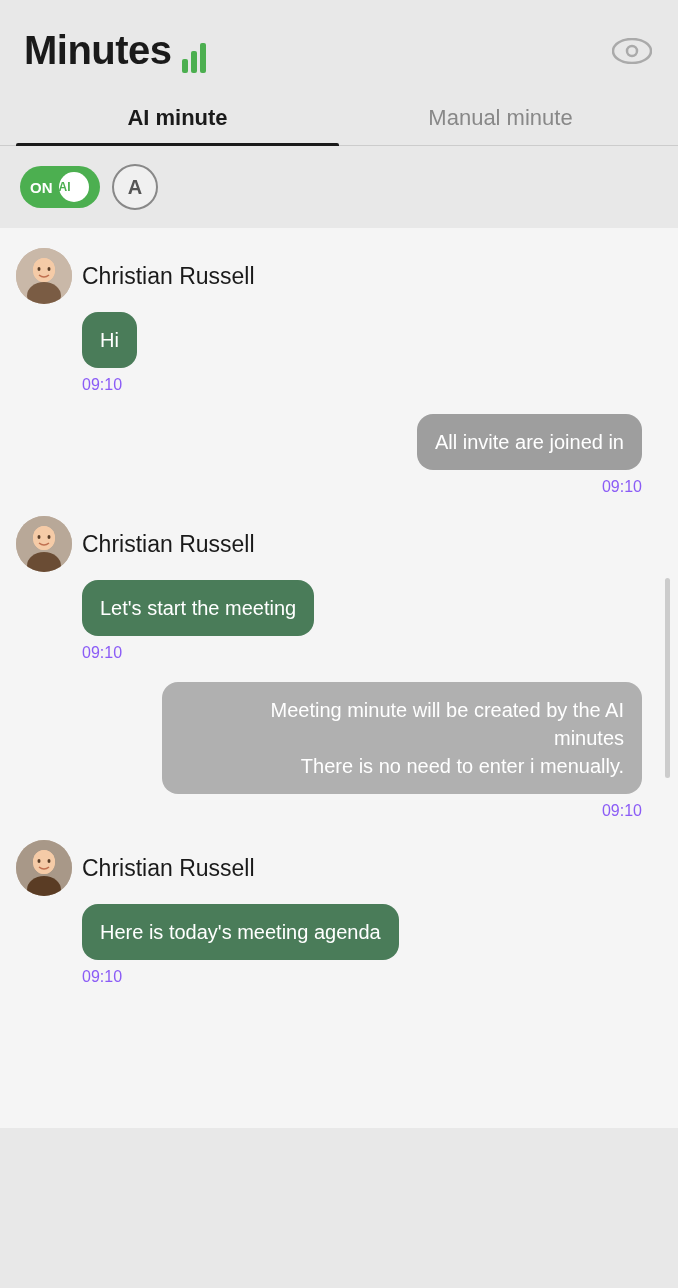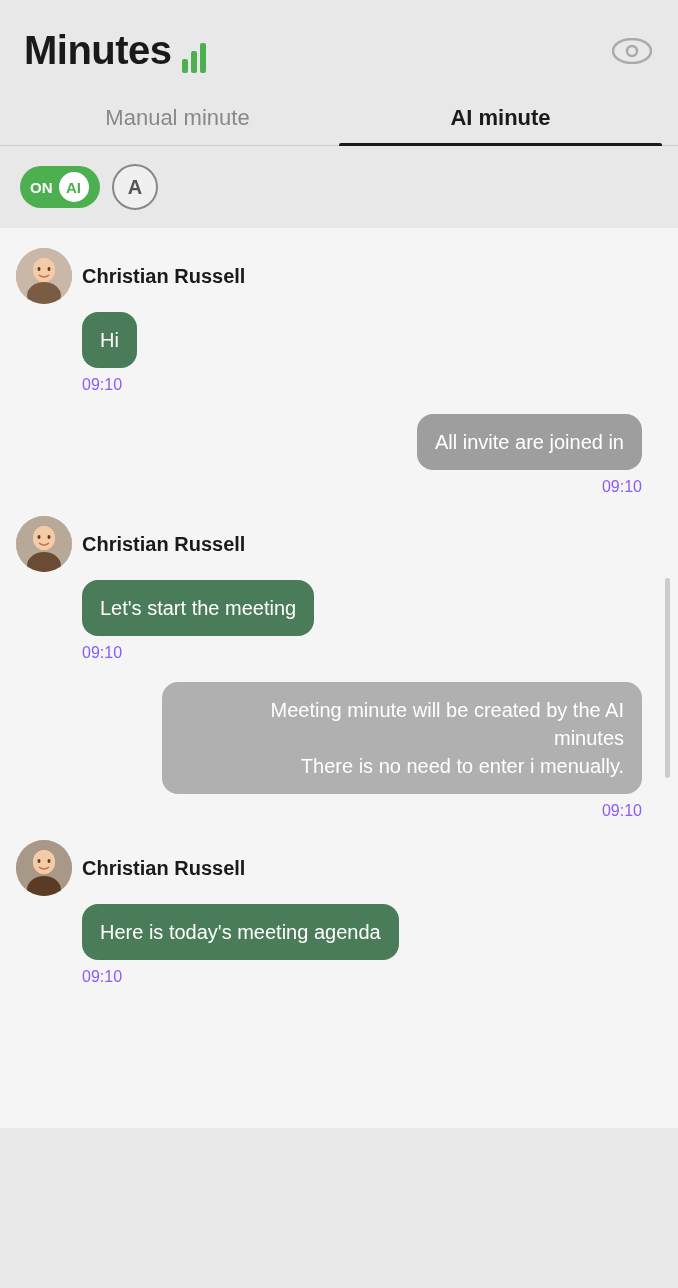--- a/index.html
+++ b/index.html
@@ -115,22 +115,22 @@
     }
 
     .ai-badge {
       background: white;
       color: #4caf50;
       border-radius: 50%;
       width: 30px;
       height: 30px;
       display: flex;
       align-items: center;
-      justify-content: center;
-      font-size: 15px;
+      justify-content: flex-start;
+      font-size: 12px;
       font-weight: 800;
     }
 
     .beta-badge {
       background: #5bb8b0;
       color: white;
       border-radius: 8px;
       padding: 10px 20px;
       font-size: 20px;
       font-weight: 700;
@@ -196,22 +196,22 @@
       justify-content: center;
     }
 
     
     .avatar-face {
       width: 56px;
       height: 56px;
     }
 
     .sender-name {
-      font-size: 20px;
-      font-weight: 700;
+      font-size: 23px;
+      font-weight: 400;
       color: #1a1a1a;
     }
 
     .bubble-row {
       display: flex;
       align-items: flex-end;
       gap: 10px;
       padding-left: 66px;
     }
 
@@ -274,25 +274,25 @@
   </div>
   <div class="eye-icon">
     <svg width="40" height="26" viewBox="0 0 40 26" fill="none" xmlns="http://www.w3.org/2000/svg">
       <ellipse cx="20" cy="13" rx="19" ry="12" stroke="#aaa" stroke-width="2.5" fill="none"></ellipse>
       <circle cx="20" cy="13" r="5" stroke="#aaa" stroke-width="2.5" fill="none"></circle>
     </svg>
   </div>
 </div>
 
 <div class="tabs">
+  <div class="tab active">
+    <span>AI minute</span>
+  </div>
   <div class="tab">
     <span>Manual minute</span>
-  </div>
-  <div class="tab active">
-    <span>AI minute</span>
   </div>
 </div>
 
 <div class="ai-bar">
   <div class="ai-toggle">
     <span class="toggle-on-text">ON</span>
     <div class="ai-badge">
       <span>AI</span>
     </div>
   </div>

